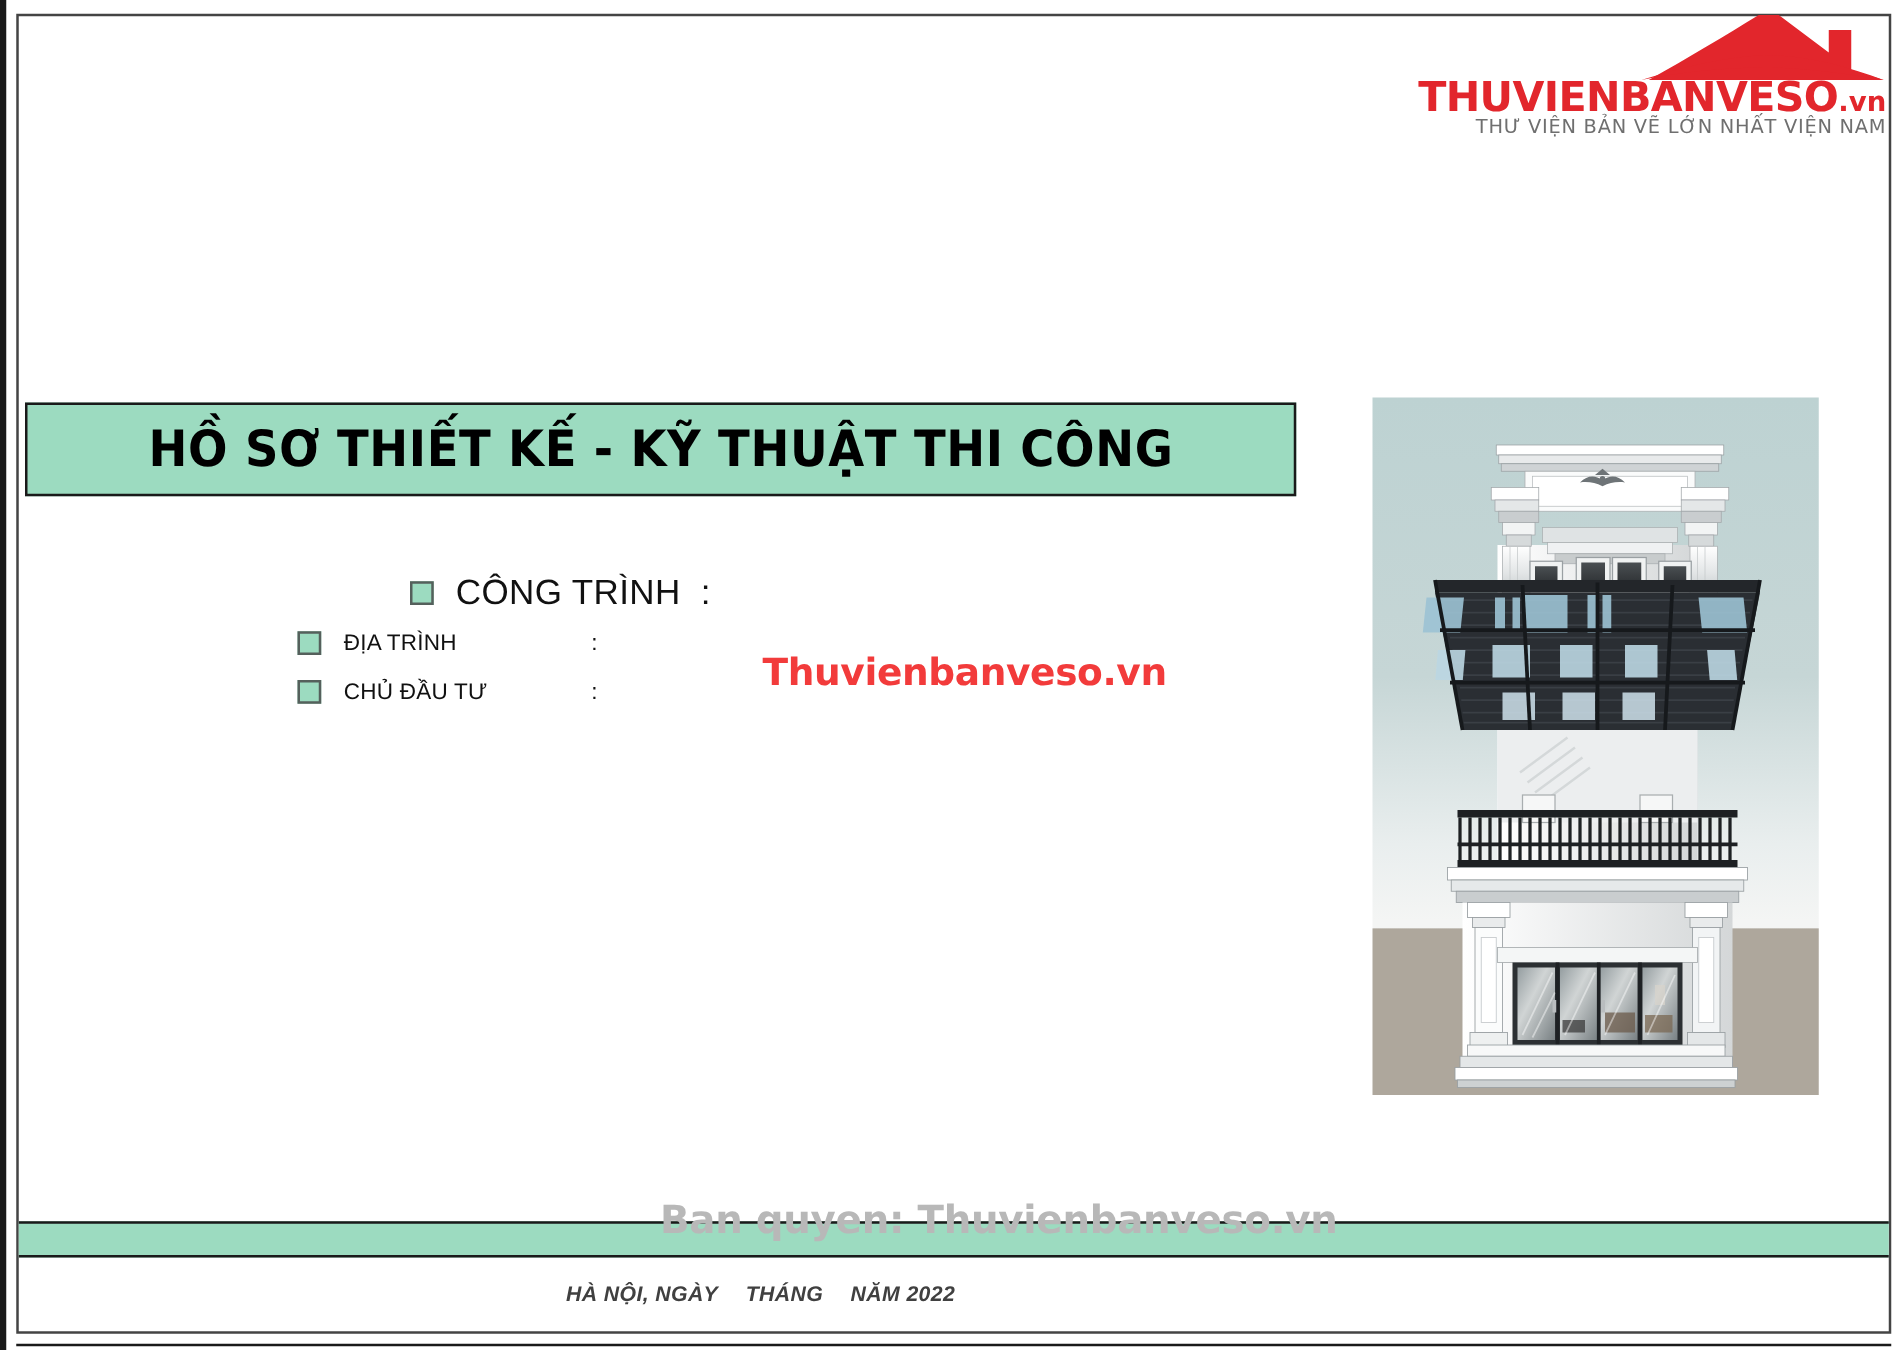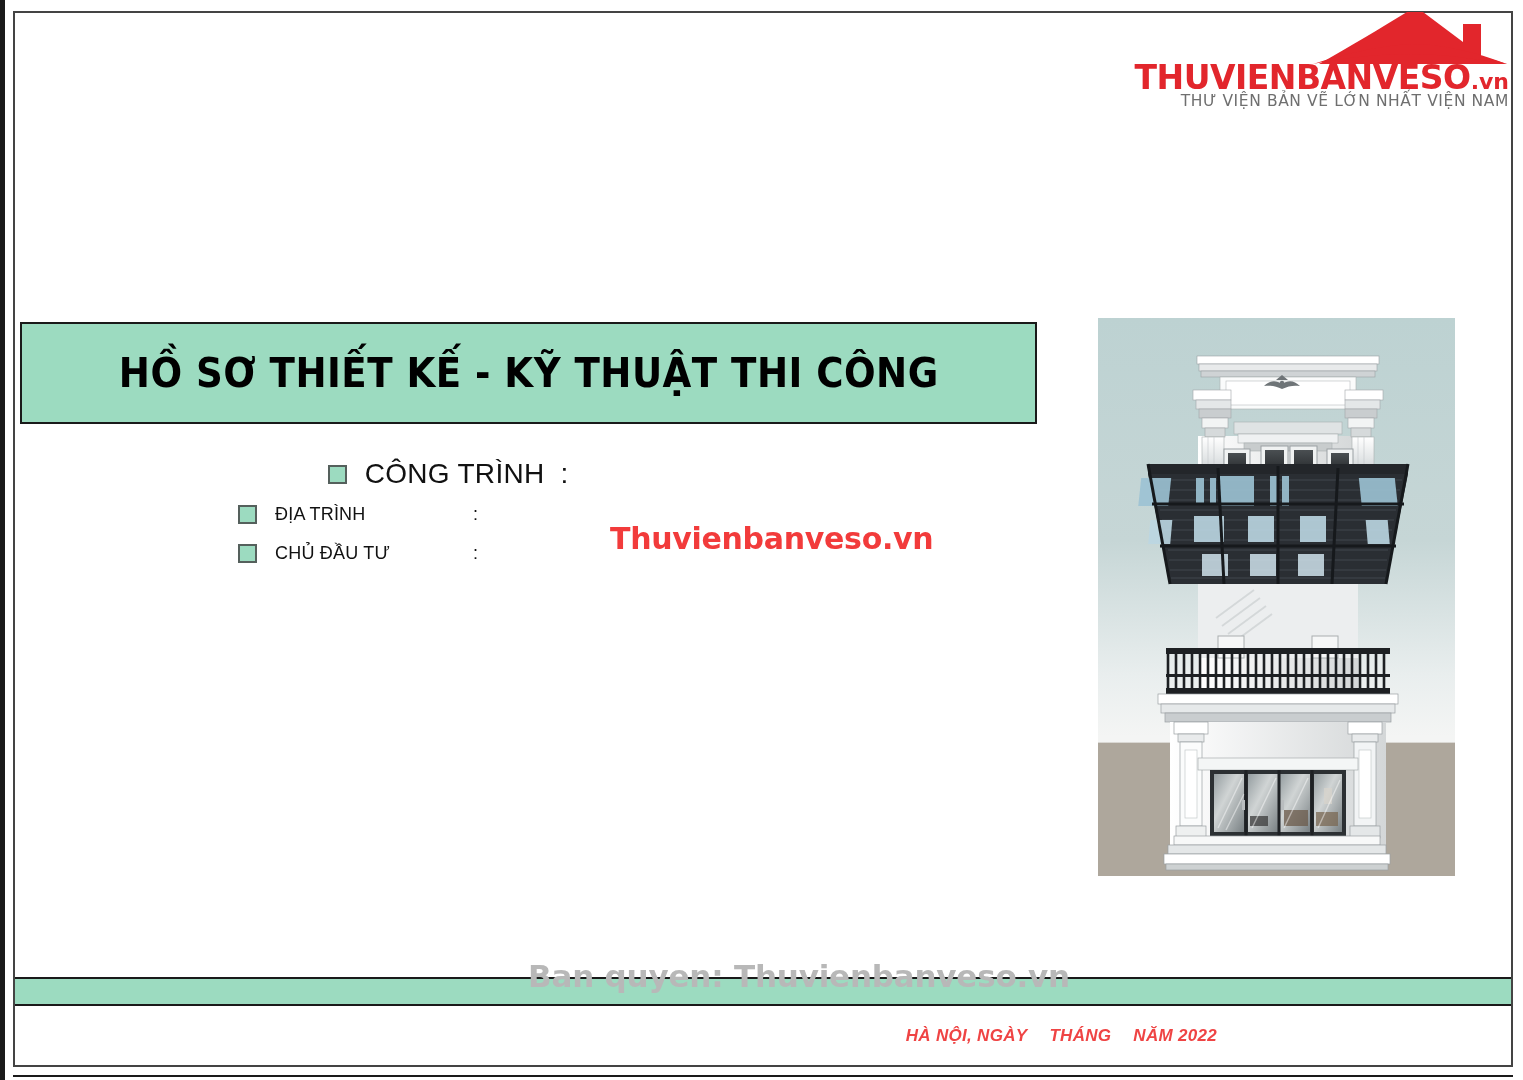--- a/index.html
+++ b/index.html
@@ -71,21 +71,21 @@
     color: #6f6f6f;
     letter-spacing: 0.6px;
     white-space: nowrap;
     font-family: "DejaVu Sans", sans-serif;
   }
 
   
   .title-band {
     position: absolute;
     left: 20px; top: 322px;
-    width: 1017px; height: 102px;
+    width: 1017px; height: 75px;
     background: #9cdbc0;
     border: 2px solid #1a1a1a;
     display: flex;
     align-items: center;
     justify-content: center;
   }
   .title-text {
     font-family: "DejaVu Sans", sans-serif;
     font-weight: bold;
     font-size: 40px;
@@ -168,25 +168,25 @@
     color: #b8b8b8;
     letter-spacing: -0.2px;
     white-space: nowrap;
   }
 
   
   .footer-date {
     position: absolute;
     left: 0; top: 1026px;
     width: 1217px;
-    text-align: right;
+    text-align: center;
     font-size: 17px;
     font-style: italic;
     font-weight: bold;
-    color: #ef4444;
+    color: #404040;
     letter-spacing: 0.3px;
   }
   .footer-date .gap { display: inline-block; width: 22px; }
 </style>
 </head>
 <body>
 
 <div id="page">
 
   <div class="edge-bar"></div>

